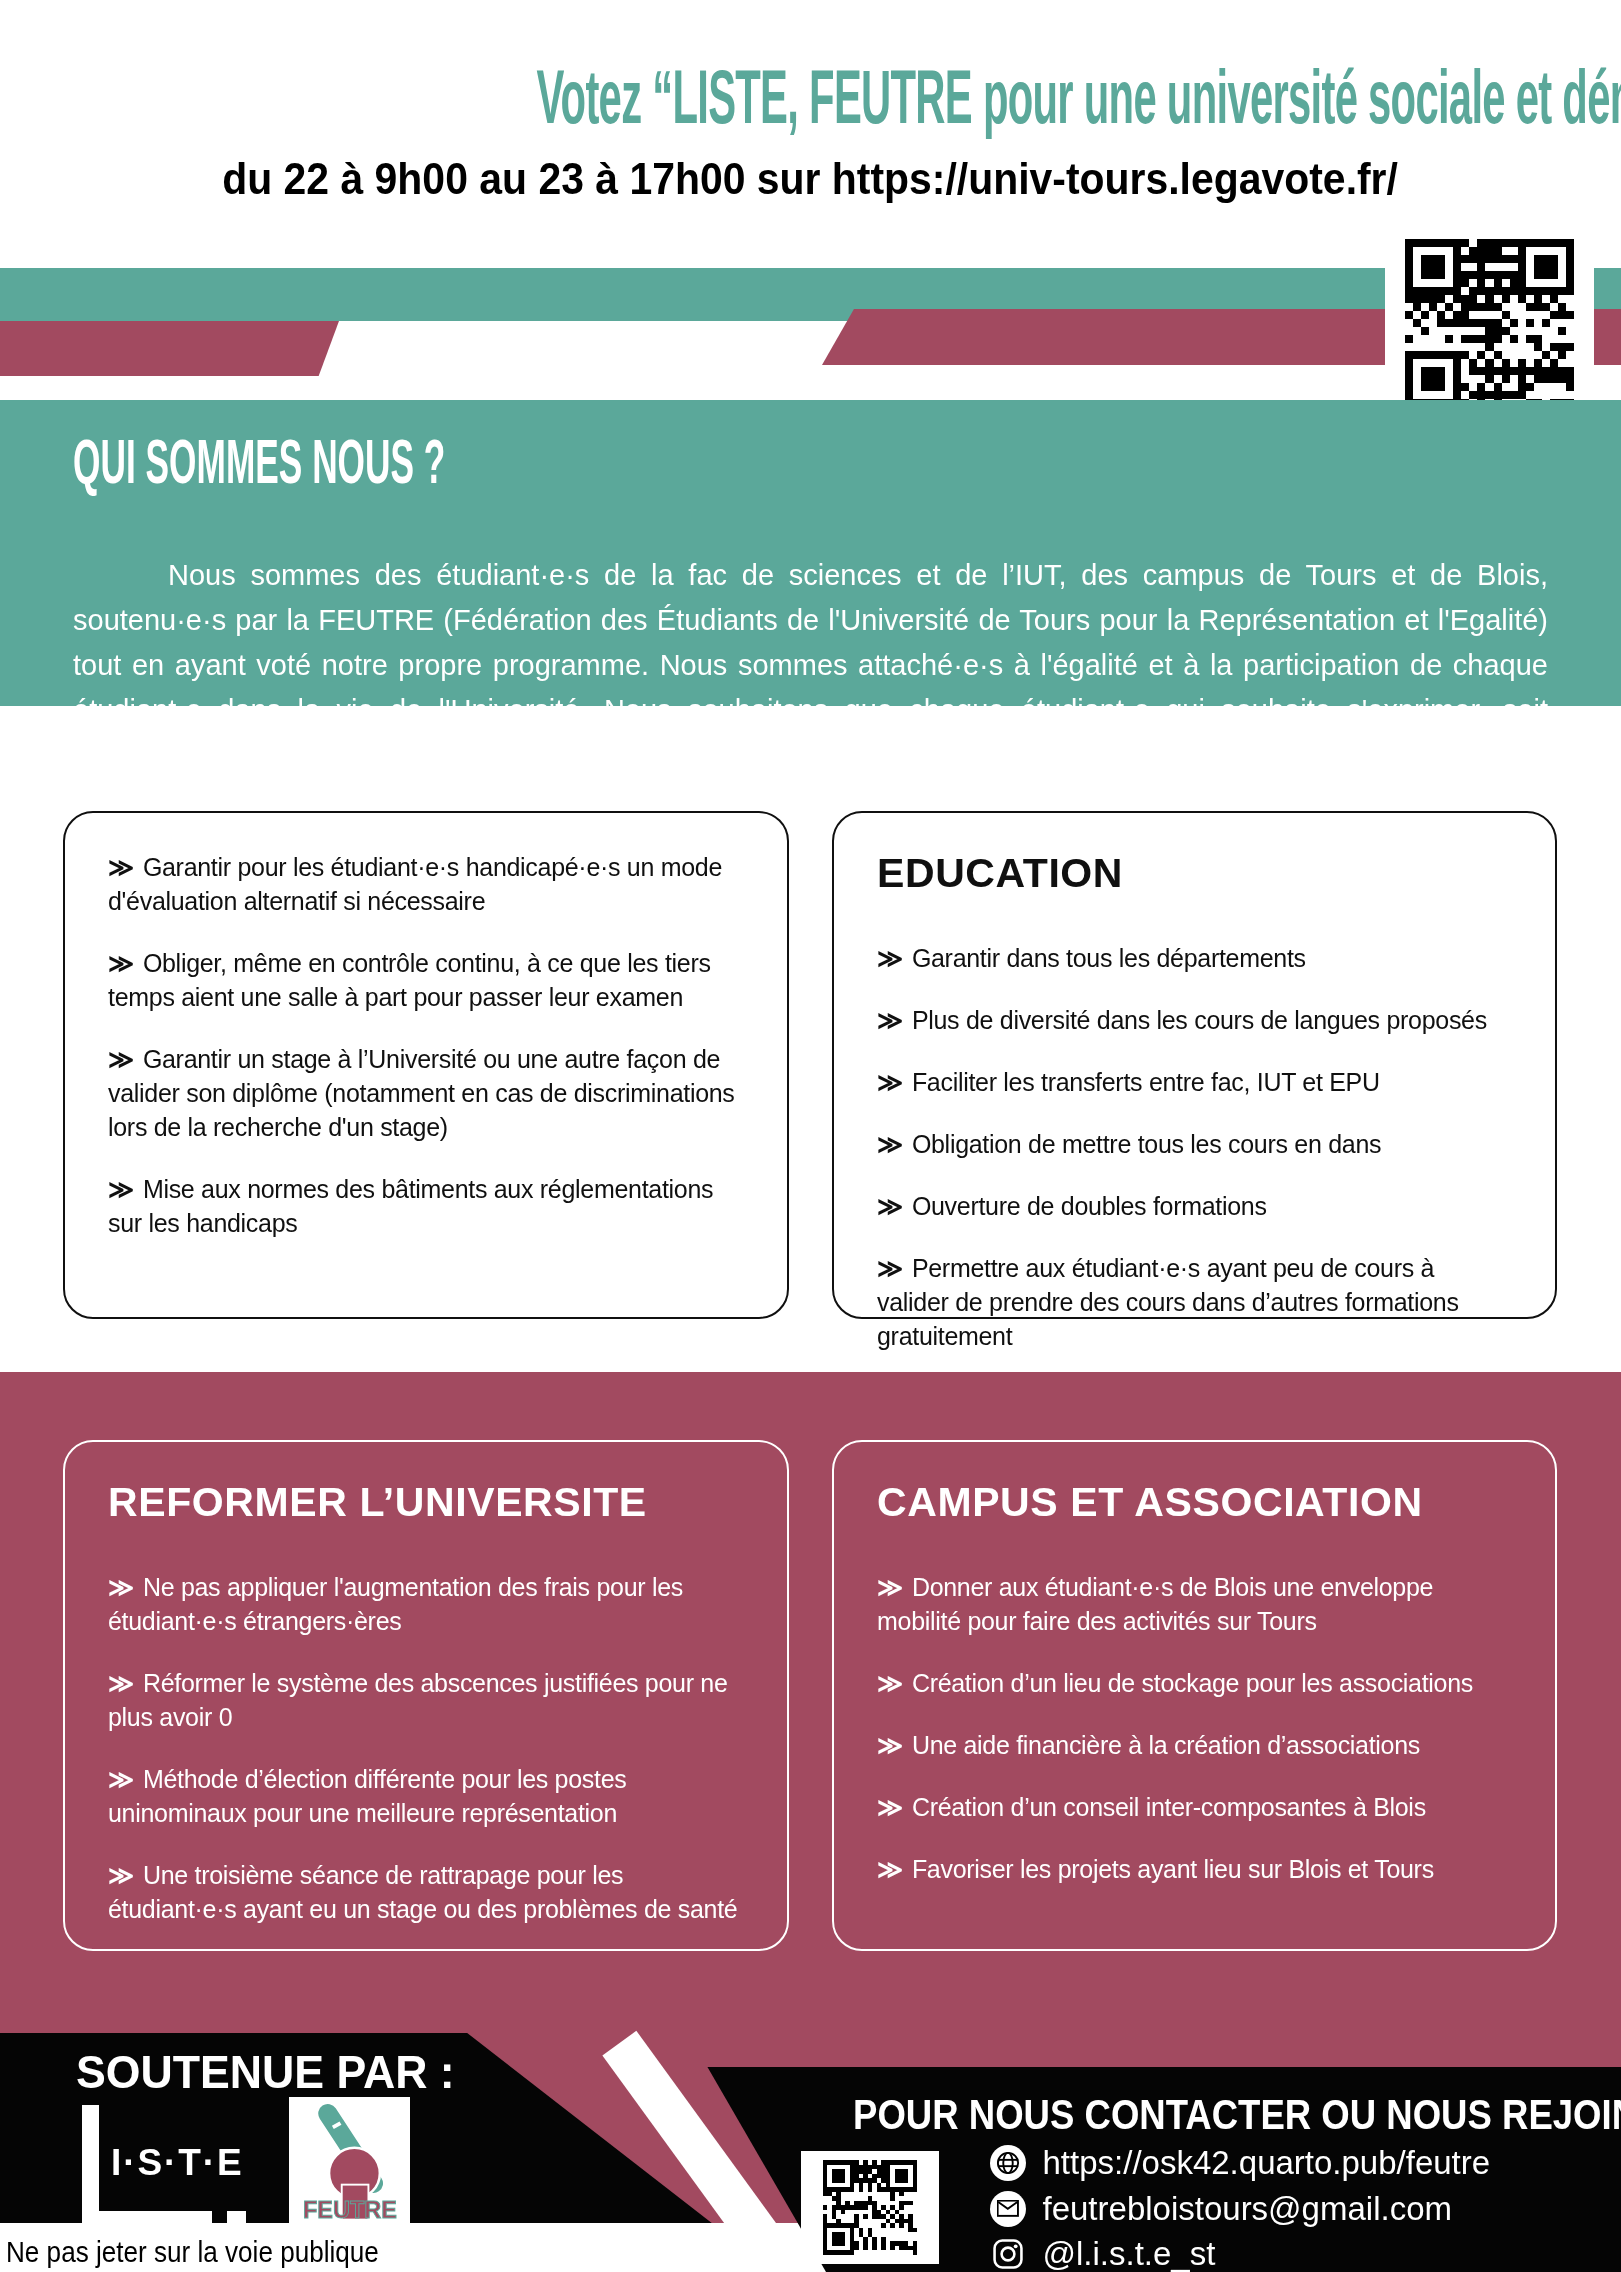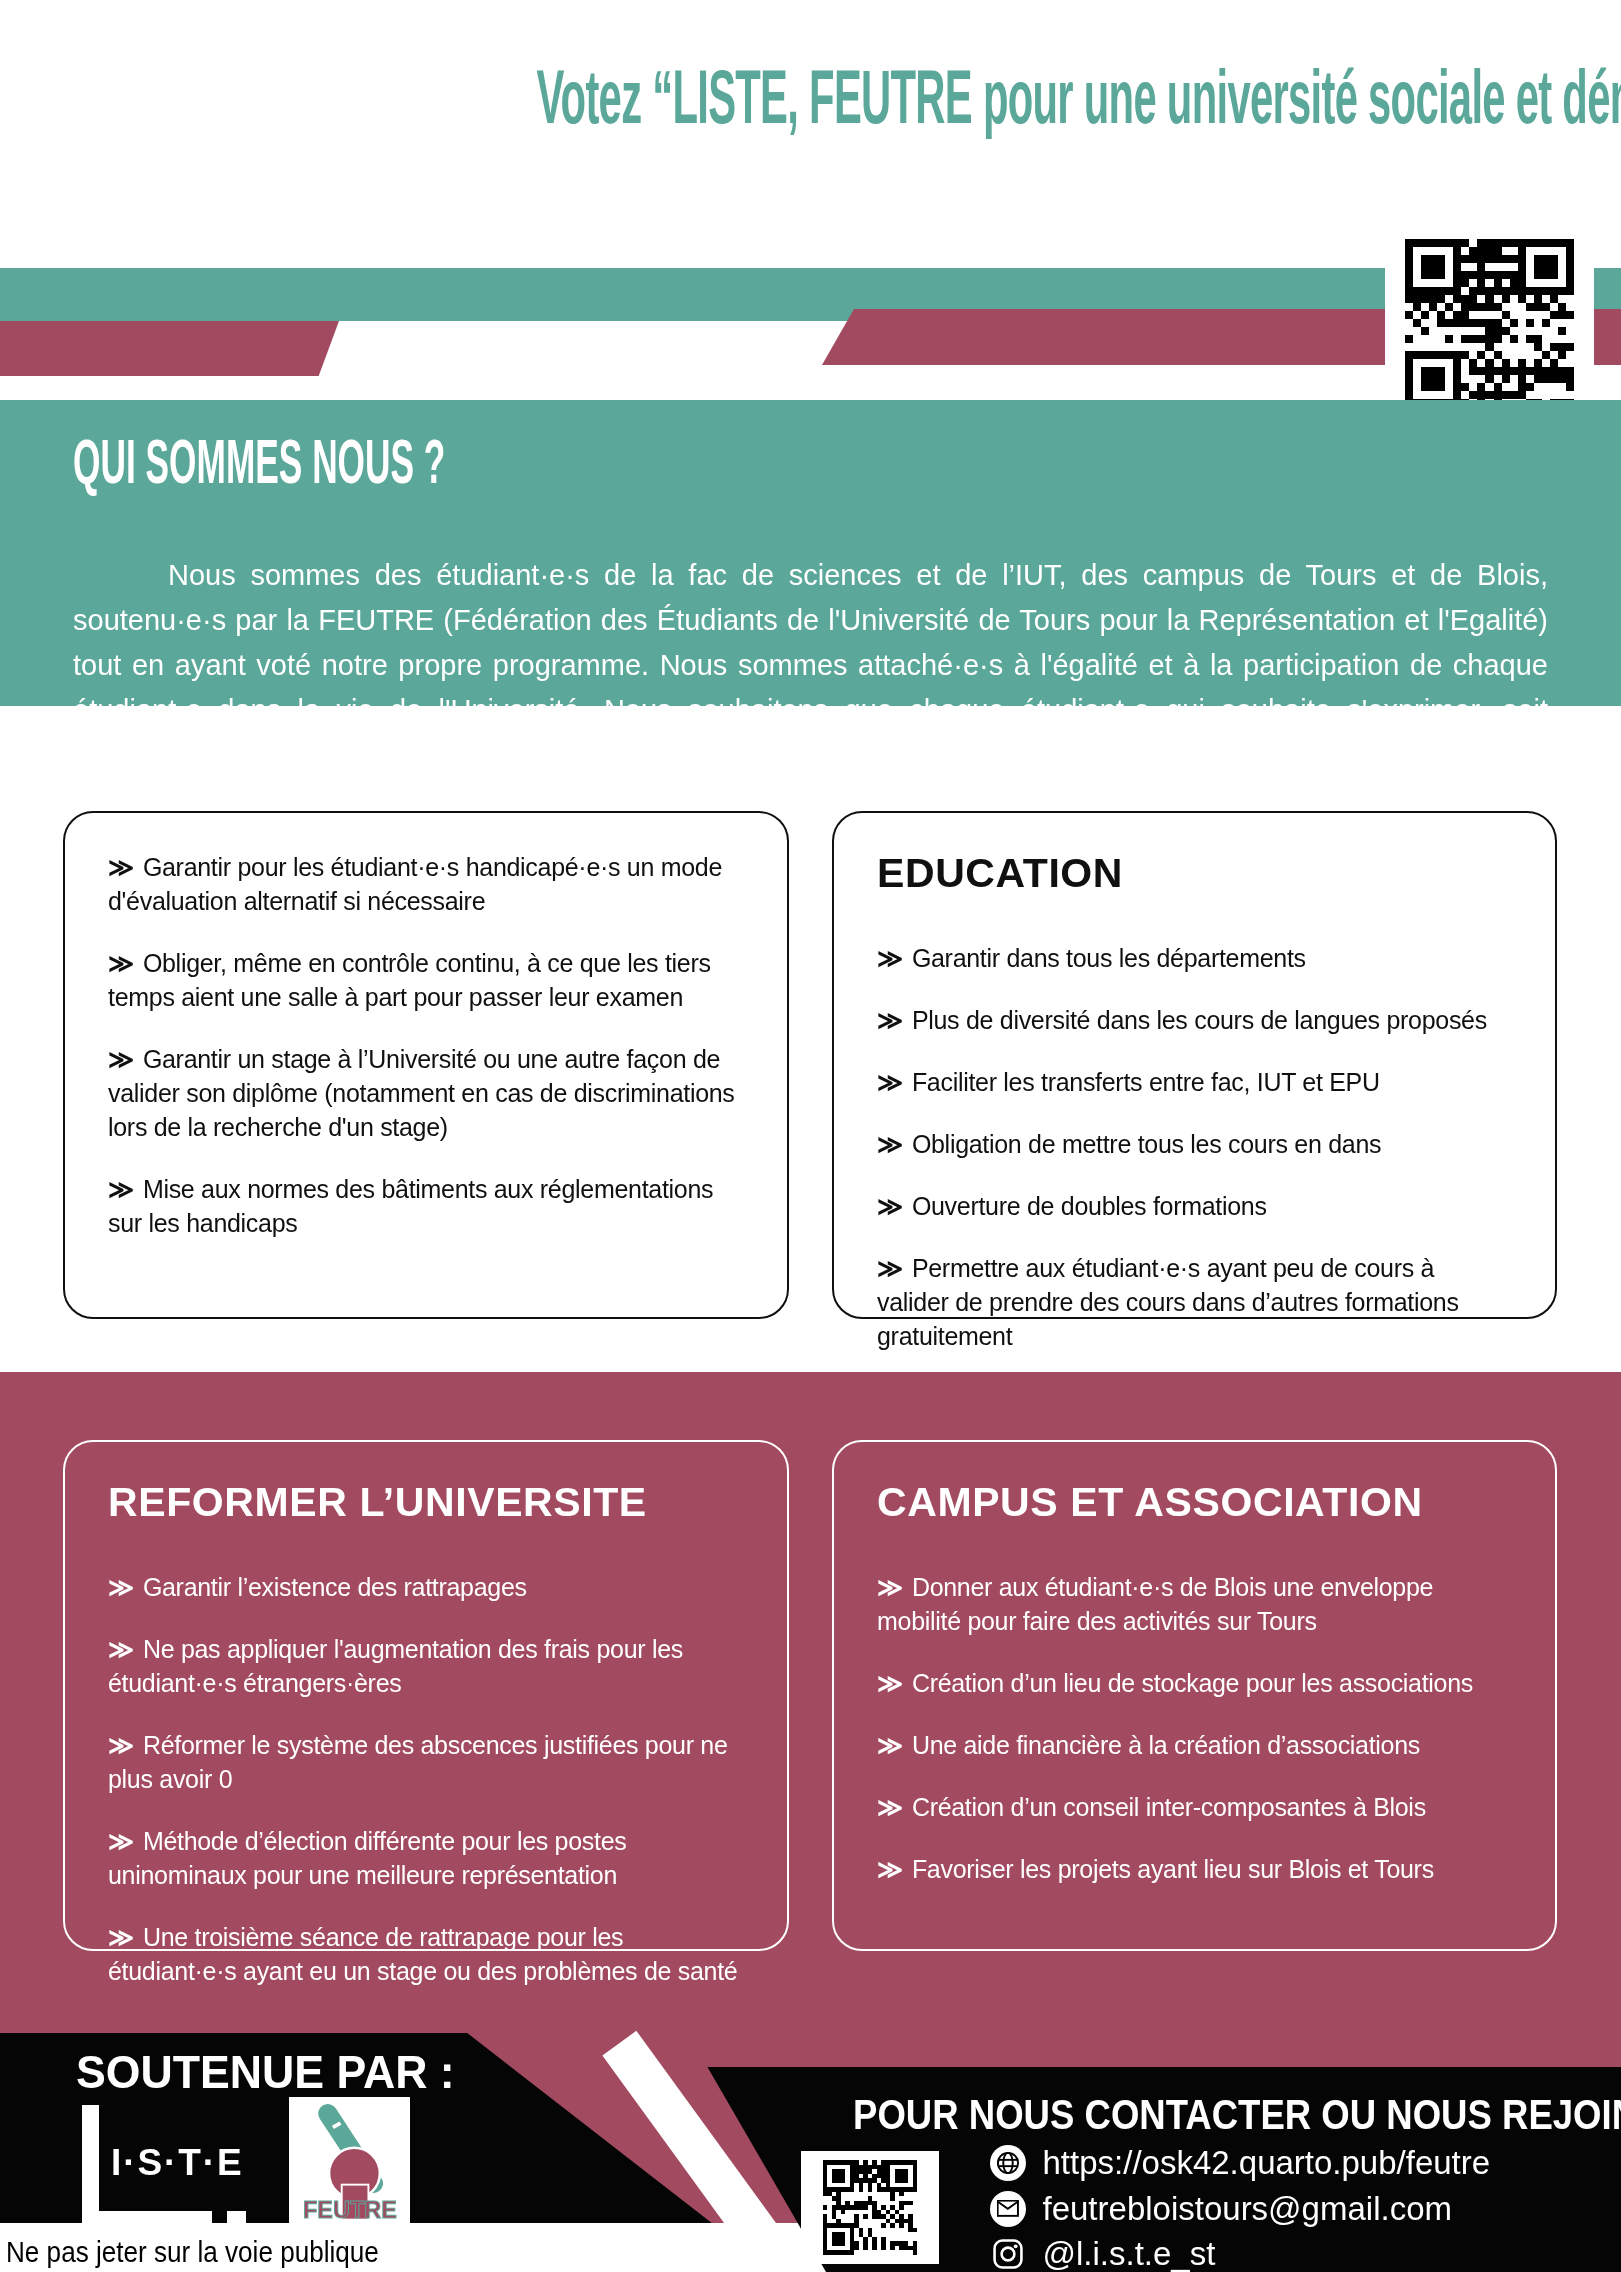--- a/index.html
+++ b/index.html
@@ -78,20 +78,23 @@
   .disclaimer .cond{transform:scaleX(.9);transform-origin:left top;}
 </style>
 </head>
 <body>
 
 <div class="poster">
 
   <div class="abs title">
     <span class="cond">Votez “LISTE, FEUTRE pour une université sociale et démocratique”</span>
   </div>
+  <div class="abs subtitle">
+    <span class="cond">du 22 à 9h00 au 23 à 17h00 sur https://univ-tours.legavote.fr/</span>
+  </div>
 
   <div class="abs band-teal"></div>
   <div class="abs band-mar-l"></div>
   <div class="abs band-mar-r"></div>
 
   <div class="abs qrbox qrbox-top">
     <div class="qr qr-top" style="display: grid; grid-template: repeat(21, 1fr) / repeat(21, 1fr);">
         <i style="background:#000"></i>
         <i style="background:#000"></i>
         <i style="background:#000"></i>
@@ -562,21 +565,20 @@
       <li><span class="blt">≫</span><span>Obligation de mettre tous les cours en dans</span></li>
       <li><span class="blt">≫</span><span>Ouverture de doubles formations</span></li>
       <li><span class="blt">≫</span><span>Permettre aux étudiant·e·s ayant peu de cours à valider de prendre des cours dans d’autres formations gratuitement</span></li>
     </ul>
   </div>
 
   <div class="abs sect-maroon">
     <div class="card dark card3">
       <h3>REFORMER L’UNIVERSITE</h3>
       <ul>
-        <li><span class="blt">≫</span><span>Garantir l’existence des rattrapages</span></li>
         <li><span class="blt">≫</span><span>Ne pas appliquer l'augmentation des frais pour les étudiant·e·s étrangers·ères</span></li>
         <li><span class="blt">≫</span><span>Réformer le système des abscences justifiées pour ne plus avoir 0</span></li>
         <li><span class="blt">≫</span><span>Méthode d’élection différente pour les postes uninominaux pour une meilleure représentation</span></li>
         <li><span class="blt">≫</span><span>Une troisième séance de rattrapage pour les étudiant·e·s ayant eu un stage ou des problèmes de santé</span></li>
       </ul>
     </div>
     <div class="card dark card4">
       <h3>CAMPUS ET ASSOCIATION</h3>
       <ul>
         <li><span class="blt">≫</span><span>Donner aux étudiant·e·s de Blois une enveloppe mobilité pour faire des activités sur Tours</span></li>

